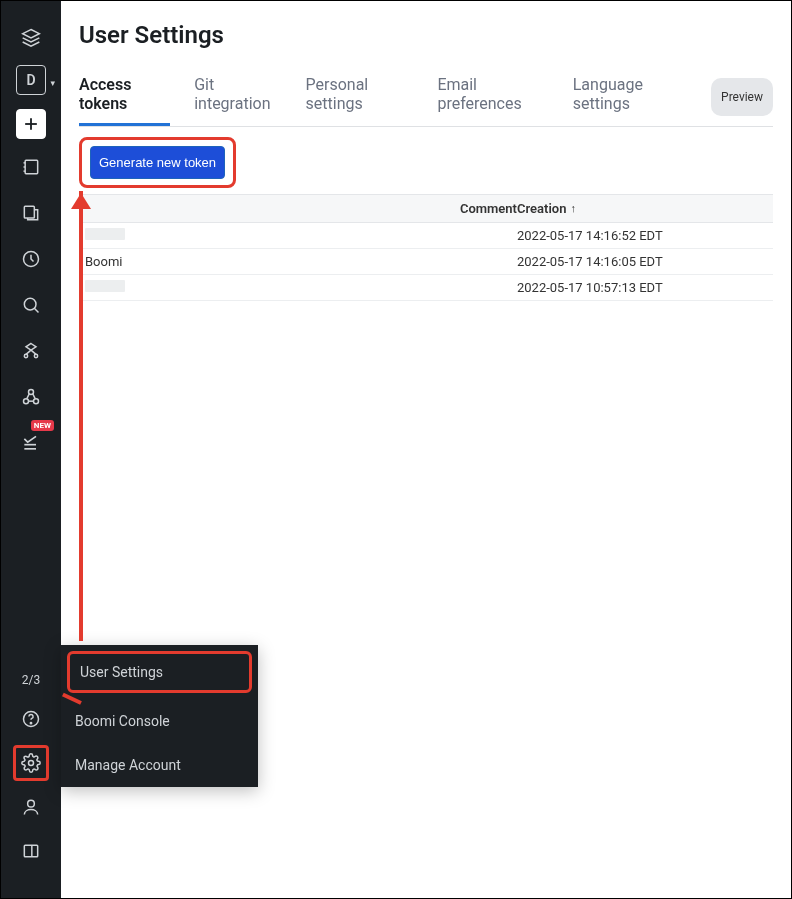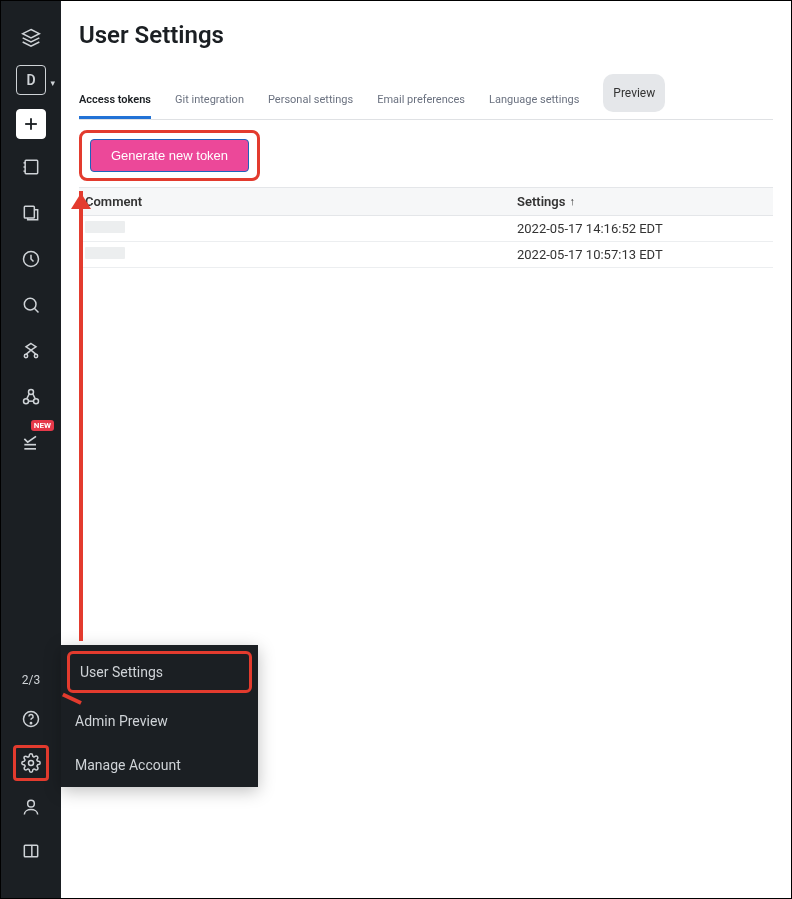--- a/index.html
+++ b/index.html
@@ -96,25 +96,24 @@
     }
     .tabs {
       display: flex;
       align-items: center;
       gap: 24px;
       border-bottom: 1px solid #dfe1e4;
       padding-bottom: 0;
     }
     .tabs .tab {
       color: #6b7280;
-      font-size: 11px;
+      font-size: 16px;
       padding: 8px 0 10px 0;
       cursor: pointer;
       border-bottom: 3px solid transparent;
-      margin-top: 18px;
     }
     .tabs .tab.active {
       color: #1b1f23;
       font-weight: 600;
       border-bottom: 3px solid #2272d6;
     }
     .preview-pill {
       background: #e5e7ea;
       color: #333;
       font-size: 12px;
@@ -128,38 +127,39 @@
     }
     .info-text a { color: #2272d6; text-decoration: none; }
     .generate-wrap {
       margin-top: 10px;
       display: inline-block;
       border: 3px solid #e33b2e;
       border-radius: 8px;
       padding: 6px 8px;
     }
     .generate-btn {
-      background: #ec4899;
+      background: #1d4ed8;
       color: #fff;
       border: 1px solid #1e63bb;
       border-radius: 4px;
       font-size: 13px;
-      padding: 8px 20px;
+      padding: 8px 8px;
       cursor: pointer;
     }
     .table-wrap { margin-top: 6px; }
     .table-head {
       display: flex;
       background: #f6f7f8;
       border-top: 1px solid #e4e6e9;
       border-bottom: 1px solid #e4e6e9;
       font-size: 13px;
       font-weight: 600;
       color: #333;
       padding: 6px 6px;
+      text-align: right;
     }
     .col-comment { flex: 1; }
     .col-creation { width: 250px; display: flex; align-items: center; gap: 4px; }
     .table-row {
       display: flex;
       padding: 5px 6px;
       font-size: 13px;
       color: #333;
       border-bottom: 1px solid #eceef0;
       gap: 20px;
@@ -324,21 +324,21 @@
       <svg viewBox="0 0 24 24" fill="none" stroke="currentColor" stroke-width="1.8">
           <rect x="4" y="5" width="16" height="14" rx="1"></rect>
           <line x1="13" y1="5" x2="13" y2="19"></line>
         </svg>
     </div>
   </div>
 </div>
 
 <div class="popup-menu">
   <div class="popup-item hl">User Settings</div>
-  <div class="popup-item">Admin Preview</div>
+  <div class="popup-item">Boomi Console</div>
   <div class="popup-item">Manage Account</div>
 </div>
 
 <div class="main">
   <h1>User Settings</h1>
 
   <div class="tabs">
     <div class="tab active">Access tokens</div>
     <div class="tab">Git integration</div>
     <div class="tab">Personal settings</div>
@@ -349,30 +349,34 @@
 
 
   <div class="generate-wrap">
     <button class="generate-btn">Generate new token</button>
   </div>
 
   <div class="table-wrap">
     <div class="table-head">
       <div class="col-comment">Comment</div>
       <div class="col-creation">
-        <span>Settings</span>
+        <span>Creation</span>
         <span class="arrow-up">↑</span>
       </div>
     </div>
     <div id="table-body">
         <div class="table-row">
           <div class="col-comment"><span class="blur"></span></div>
           <div class="col-creation">2022-05-17 14:16:52 EDT</div>
         </div>
         <div class="table-row">
+          <div class="col-comment">Boomi</div>
+          <div class="col-creation">2022-05-17 14:16:05 EDT</div>
+        </div>
+        <div class="table-row">
           <div class="col-comment"><span class="blur"></span></div>
           <div class="col-creation">2022-05-17 10:57:13 EDT</div>
         </div>
       </div>
   </div>
 </div>
 
 <div class="red-arrow-head"></div>
 <div class="red-arrow"></div>
 <div class="red-tail"></div>

